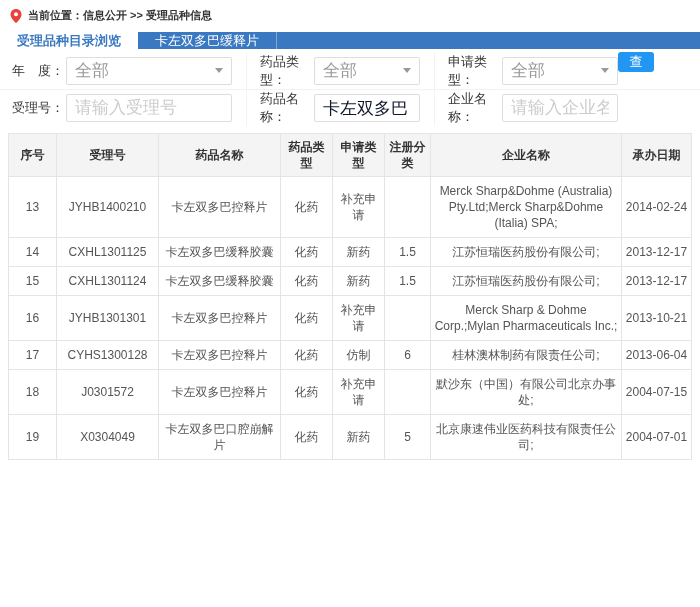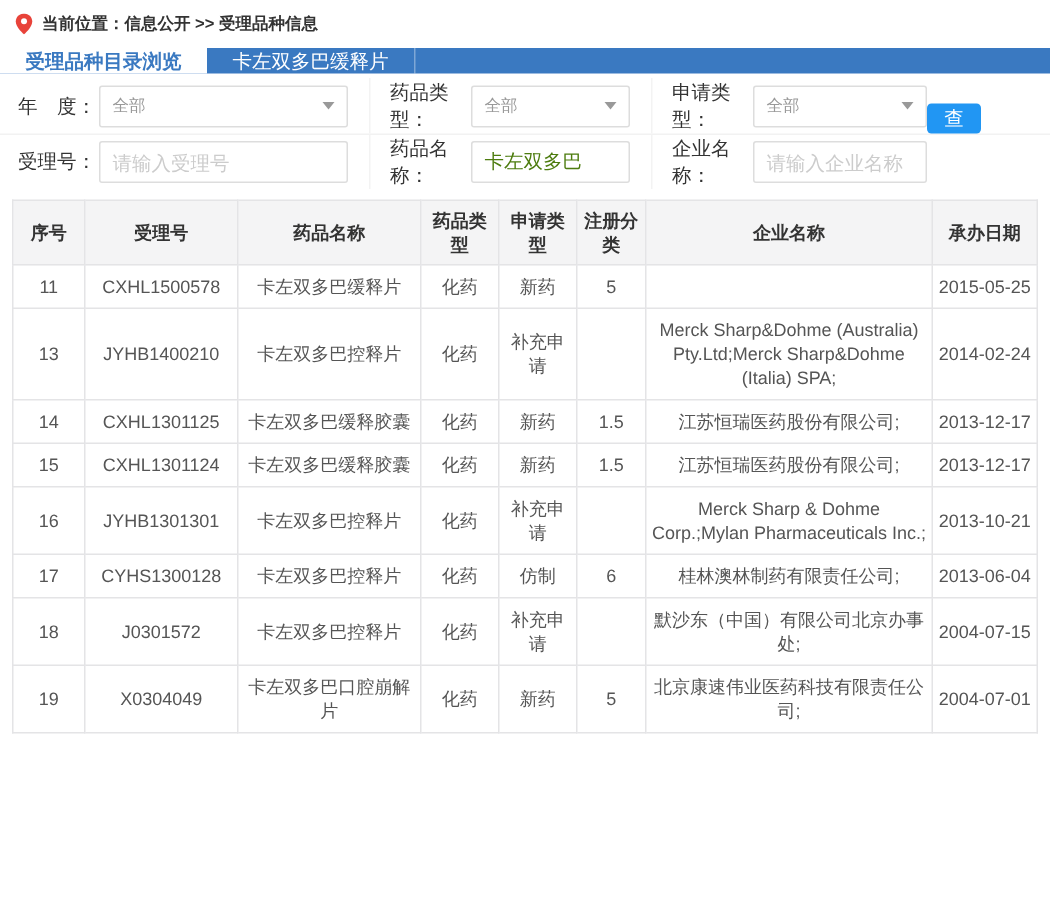--- a/index.html
+++ b/index.html
@@ -21,39 +21,39 @@
     margin-top: 2px;
   }
   .tab {
     display: flex; align-items: center; padding: 0 17px;
     font-size: 13px; color: #fff; cursor: pointer;
     border-right: 1px solid rgba(255,255,255,.35);
   }
   .tab.active { background: #fff; color: #3a79c1; font-weight: bold; border-right: none; }
   
   .filters { padding: 3px 0 4px; }
-  .frow { display: flex; align-items: flex-end; height: 37px; padding: 0 12px; }
+  .frow { display: flex; align-items: flex-start; height: 37px; padding: 0 12px; }
   .frow + .frow { border-top: 1px solid #f2f2f2; }
   .fcell { display: flex; align-items: center; height: 100%; }
   .fcell.sep { border-right: 1px solid #f3f3f3; padding-right: 14px; }
   .g2 { margin-left: 13px; }
   .g3 { margin-left: 13px; }
   .flabel { width: 54px; flex: none; font-size: 13px; color: #333; line-height: 1.35; }
   .select, .tinput {
     height: 28px; border: 1px solid #ddd; border-radius: 2px; background: #fff;
   }
   .select {
     display: flex; align-items: center; justify-content: space-between;
-    padding: 0 8px; color: #999; font-size: 11px; cursor: pointer;
+    padding: 0 8px; color: #999; font-size: 17px; cursor: pointer;
   }
   .caret {
     width: 0; height: 0; border-left: 4px solid transparent;
     border-right: 4px solid transparent; border-top: 5px solid #999;
   }
-  .tinput { padding: 0 8px; font-size: 13px; color: #4d7c0f; outline: none; }
+  .tinput { padding: 0 8px; font-size: 17px; color: #0f172a; outline: none; }
   .tinput::placeholder { color: #ccc; }
   .c1 { width: 166px; }
   .c2 { width: 106px; }
   .c3 { width: 116px; }
   .search-btn {
     margin-left: auto; margin-right: 34px; width: 52px; height: 20px;
     background: #2196f3; color: #fff; border: none; border-radius: 3px;
     font-size: 13px; cursor: pointer; font-family: inherit;
   }
   
@@ -145,30 +145,20 @@
         <th>药品名称</th>
         <th>药品类型</th>
         <th>申请类型</th>
         <th>注册分类</th>
         <th>企业名称</th>
         <th>承办日期</th>
       </tr>
   </thead>
   <tbody>
       <tr>
-        <td>11</td>
-        <td>CXHL1500578</td>
-        <td>卡左双多巴缓释片</td>
-        <td>化药</td>
-        <td>新药</td>
-        <td>5</td>
-        <td></td>
-        <td>2015-05-25</td>
-      </tr>
-      <tr>
         <td>13</td>
         <td>JYHB1400210</td>
         <td>卡左双多巴控释片</td>
         <td>化药</td>
         <td>补充申请</td>
         <td></td>
         <td>Merck Sharp&amp;Dohme (Australia) Pty.Ltd;Merck Sharp&amp;Dohme (Italia) SPA;</td>
         <td>2014-02-24</td>
       </tr>
       <tr>

